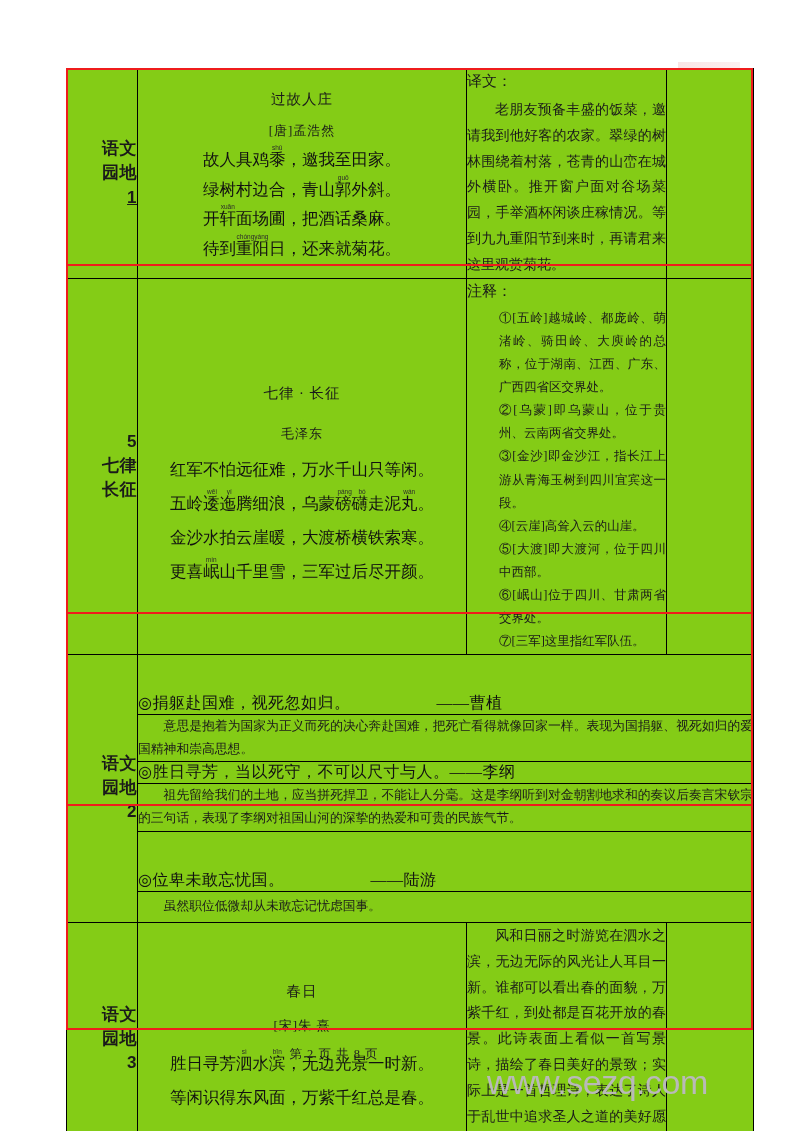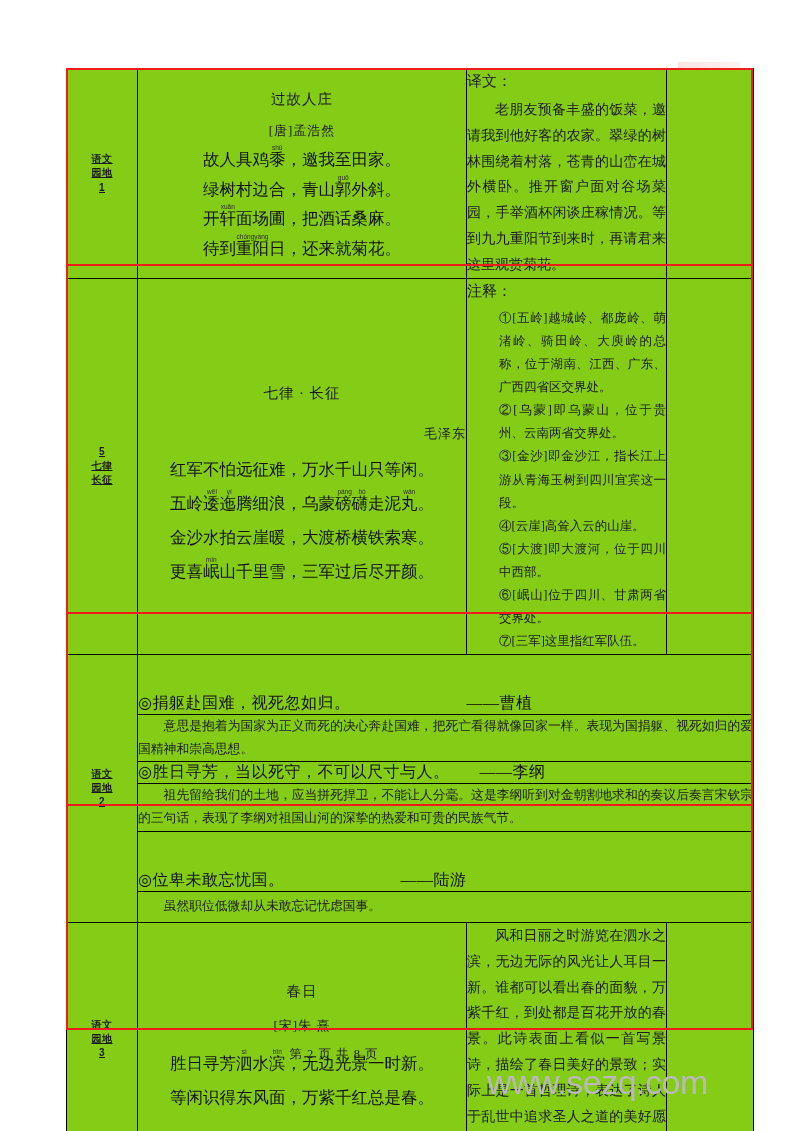--- a/index.html
+++ b/index.html
@@ -62,28 +62,27 @@
     z-index: 6;
     pointer-events: none;
   }
 
   col.c-label { width: 71px; }
   col.c-main  { width: 329px; }
   col.c-note  { width: 200px; }
   col.c-empty { width: 87px; }
 
   .label-cell {
-    text-align: center;
+    text-align: right;
     font-family: "Liberation Sans", "DejaVu Sans", sans-serif;
     font-weight: bold;
-    font-size: 10px;
+    font-size: 17px;
     line-height: 1.42;
     color: #1a1a1a;
     letter-spacing: 0.5px;
-    text-decoration: underline;
   }
   .label-cell .num-u { text-decoration: underline; }
 
   .main-cell {
     padding: 8px 6px 10px 6px;
   }
   .poem-title {
     text-align: center;
     font-size: 14.5px;
     color: #1a1a1a;
@@ -152,21 +151,20 @@
   
   .quote-cell {
     padding: 7px 10px 7px 10px;
   }
   .quote-row {
     display: flex;
     align-items: baseline;
     font-size: 16px;
     color: #111;
     white-space: nowrap;
-    gap: 30px;
   }
   .quote-text { letter-spacing: 0.5px; }
   .quote-attr { letter-spacing: 0.5px; }
   .quote-attr.gap-wide { margin-left: 86px; margin-top: 38px; }
   .quote-attr.gap-none { margin-left: 0; }
 
   .explain-cell {
     padding: 7px 16px 9px 16px;
   }
   .explain-text {
@@ -250,21 +248,21 @@
       </tr>
 
       <tr style="height:310px;">
         <td class="label-cell">
           <div>5</div>
           <div>七律</div>
           <div>长征</div>
         </td>
         <td class="main-cell">
           <div class="poem-title" style="margin-top:40px;">七律 · 长征</div>
-          <div class="poem-author" style="margin-top:22px;text-align:right;">毛泽东</div>
+          <div class="poem-author" style="margin-top:22px;">毛泽东</div>
           <div class="poem-lines loose-wrap" style="margin-top:10px;">
               <div class="poem-line loose"><span>红军不怕远征难，万水千山只等闲。</span></div>
               <div class="poem-line loose"><span>五岭</span><ruby>逶迤<rt>wēi yí</rt></ruby><span>腾细浪，乌蒙</span><ruby>磅礴<rt>páng bó</rt></ruby><span>走泥</span><ruby>丸<rt>wán</rt></ruby><span>。</span></div>
               <div class="poem-line loose"><span>金沙水拍云崖暖，大渡桥横铁索寒。</span></div>
               <div class="poem-line loose"><span>更喜</span><ruby>岷<rt>mín</rt></ruby><span>山千里雪，三军过后尽开颜。</span></div>
             </div>
         </td>
         <td class="note-cell">
           <div class="note-head">注释：</div>
           <div>

